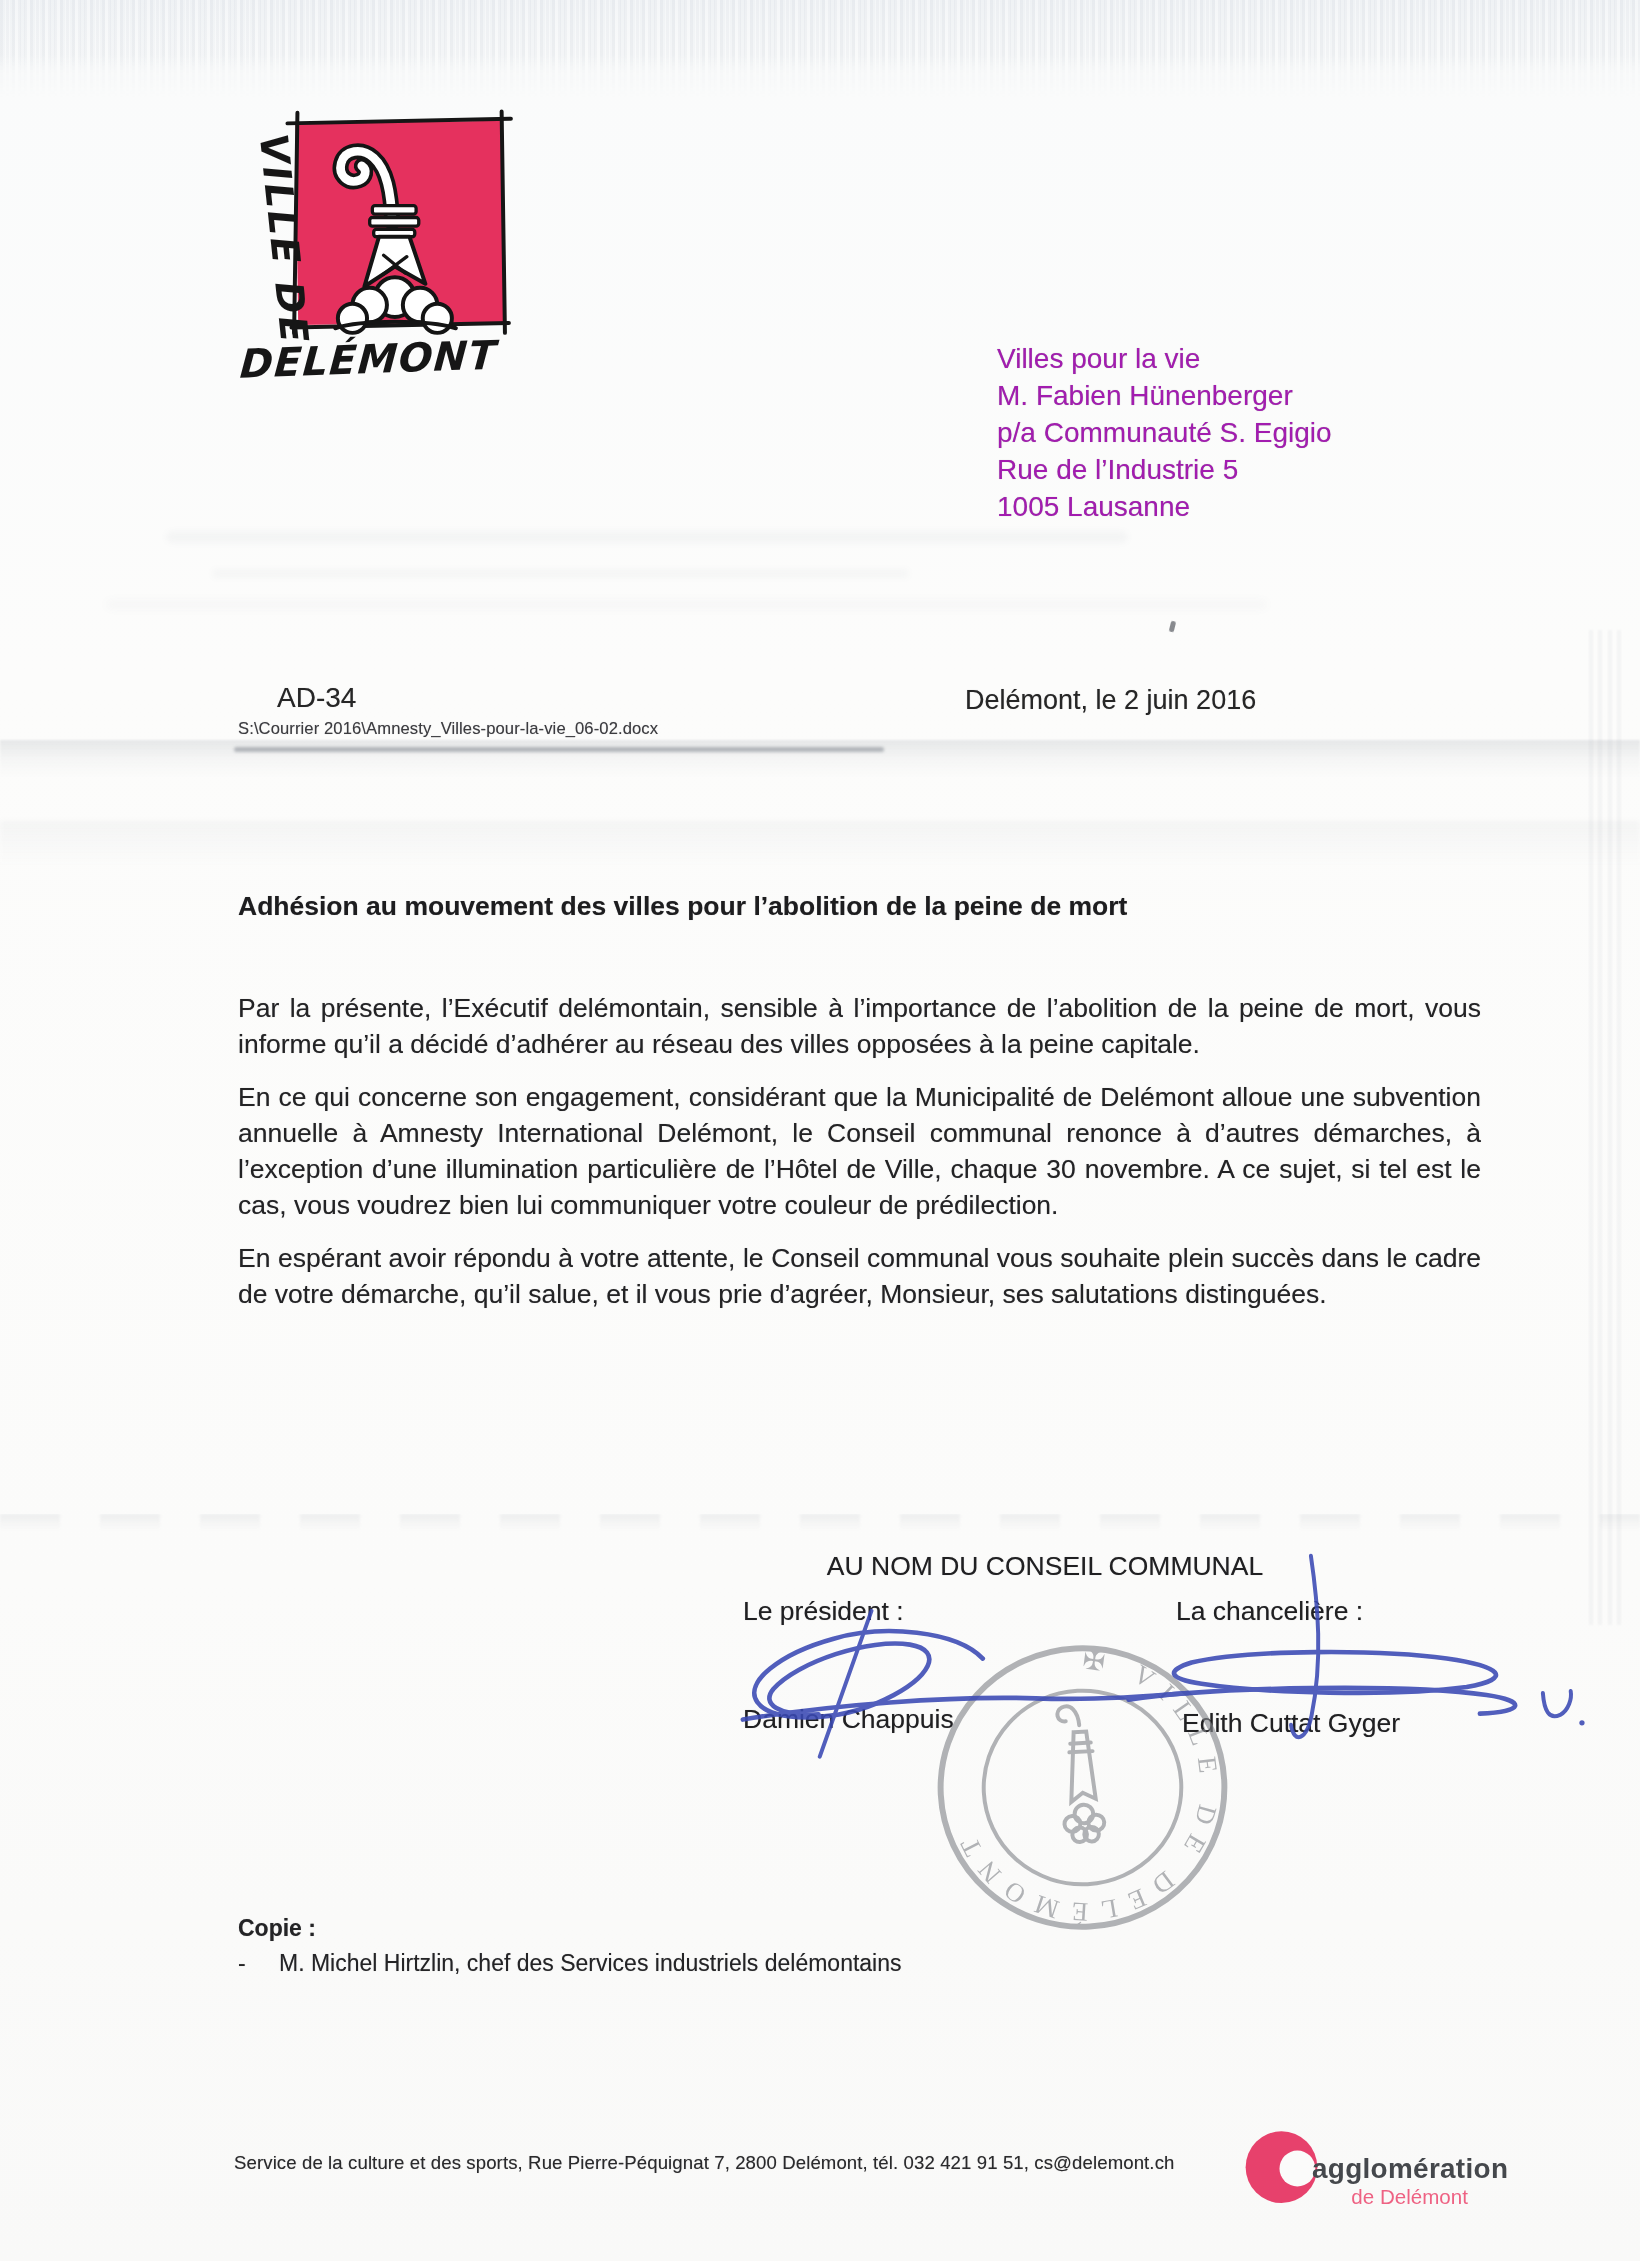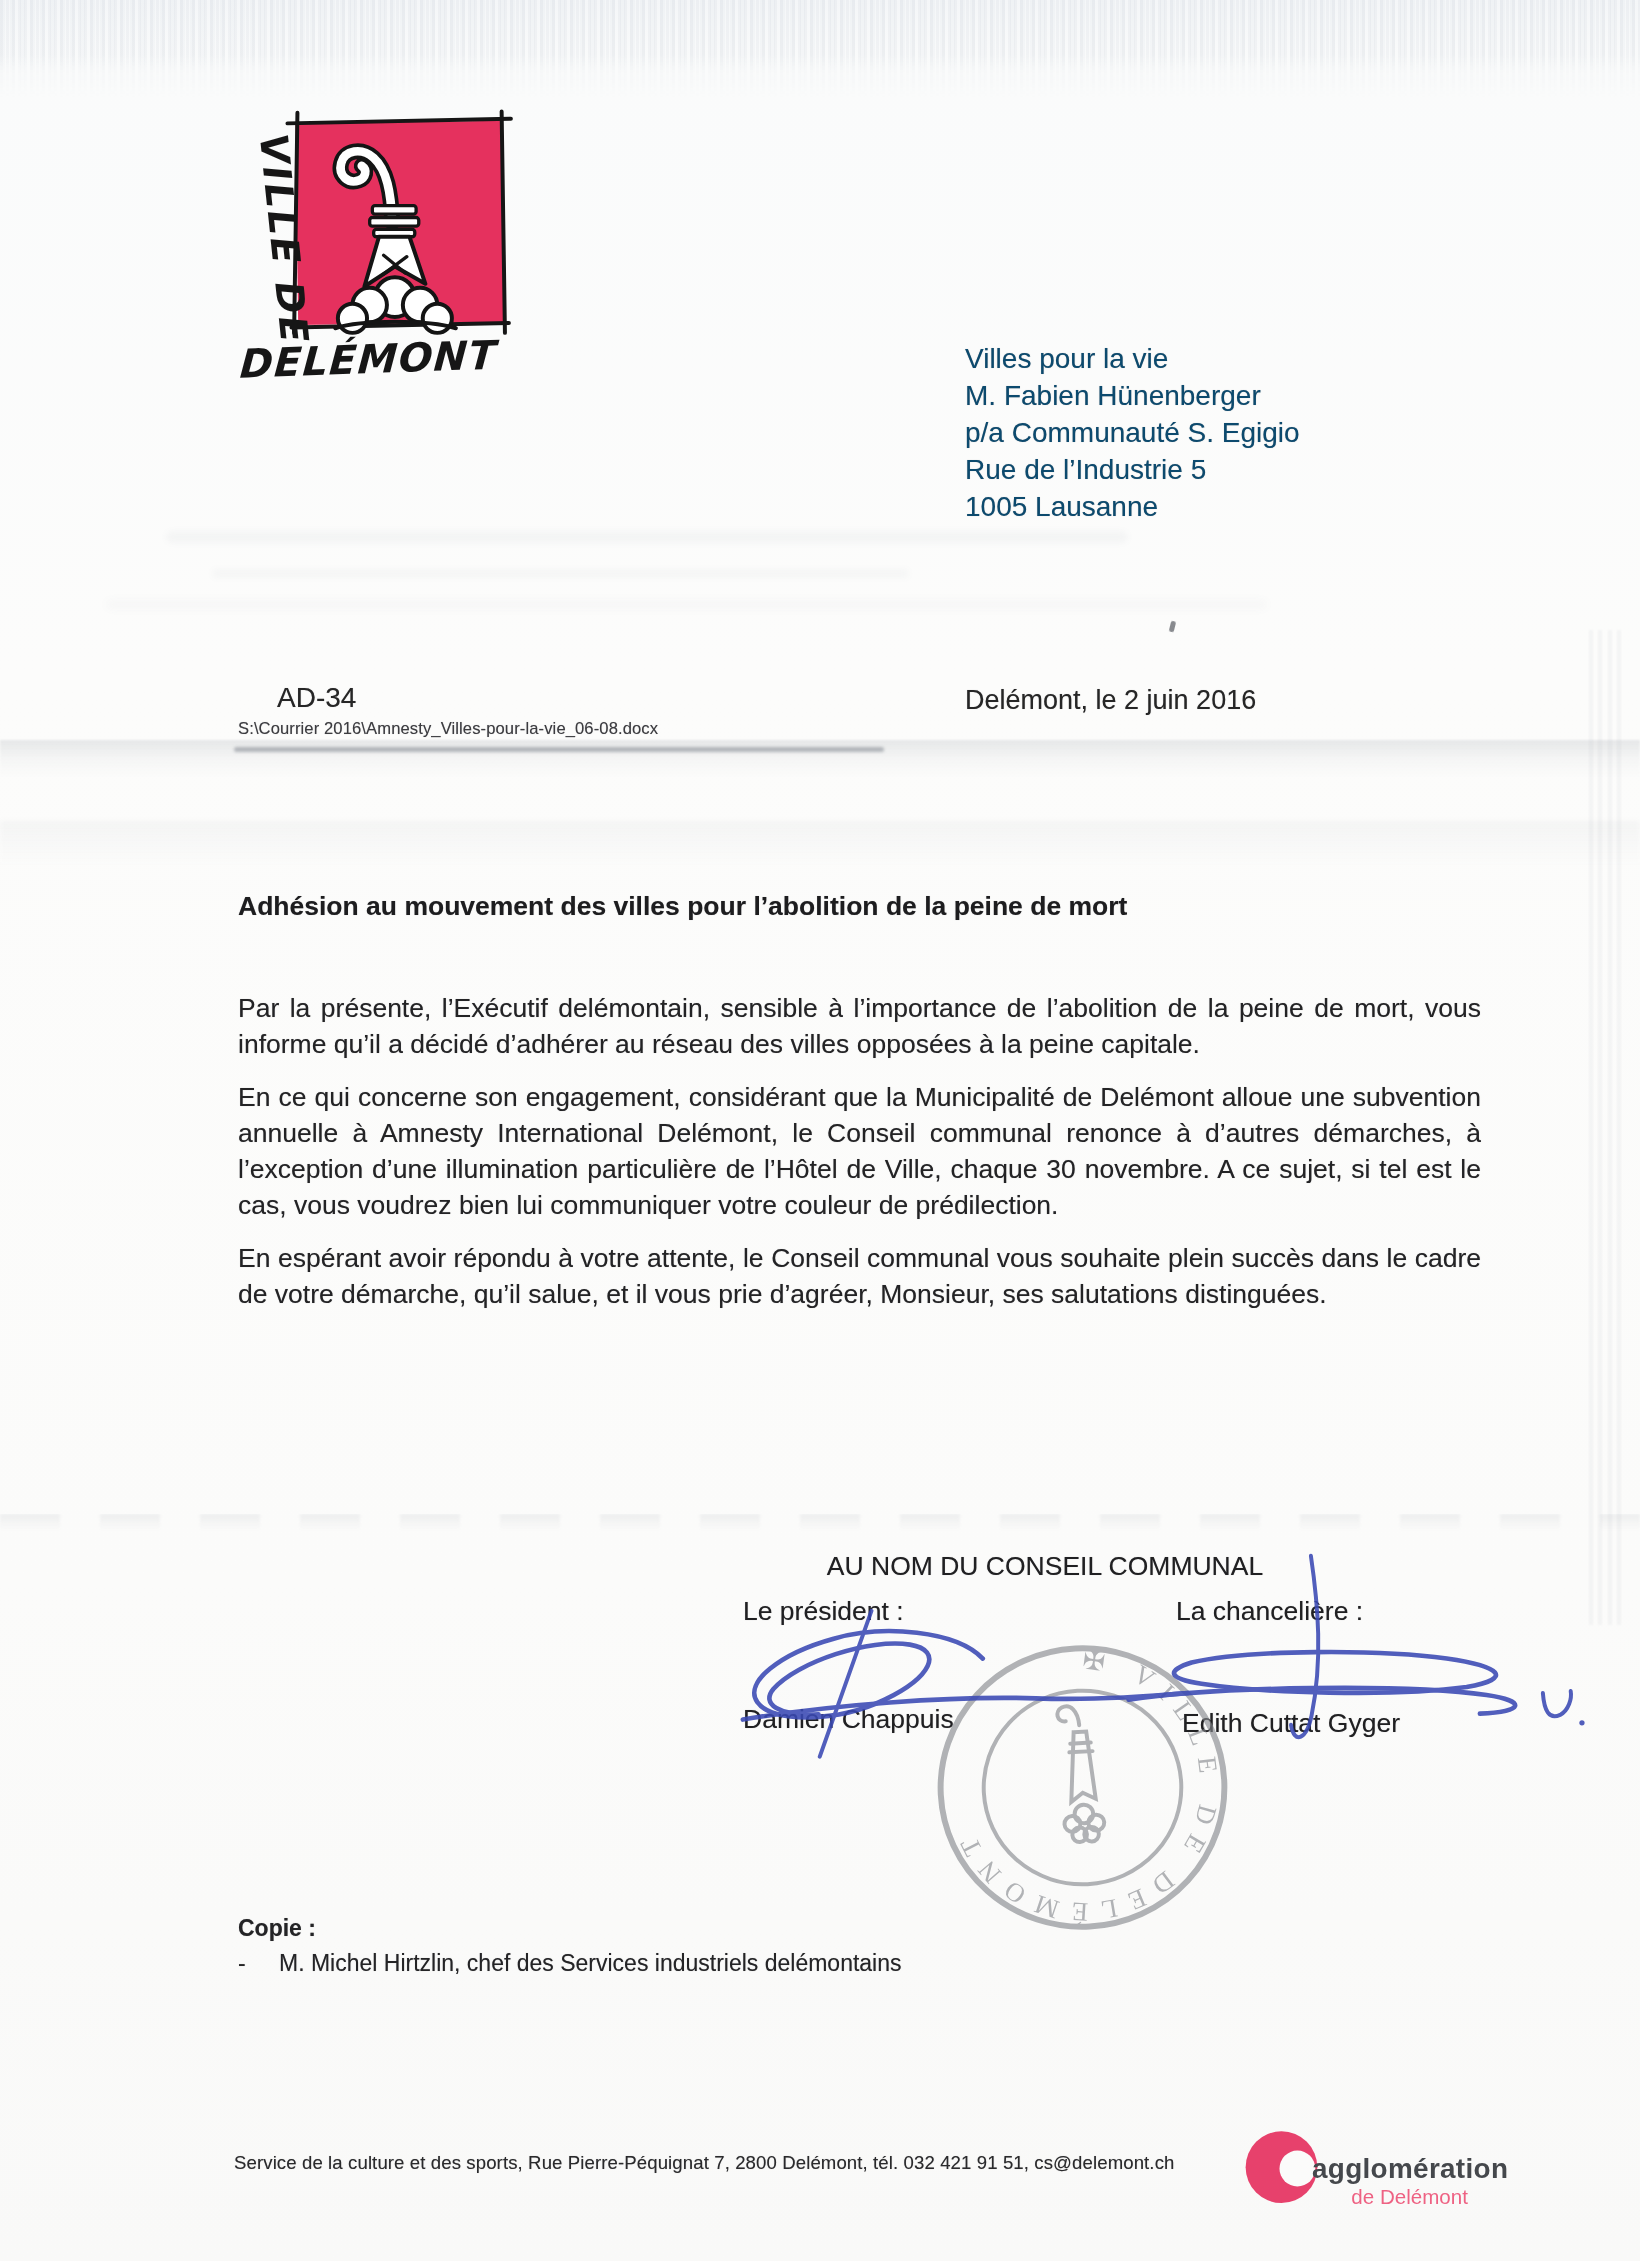--- a/index.html
+++ b/index.html
@@ -55,21 +55,21 @@
     filter: blur(1px);
   }
 
   
   .scantext { text-shadow: 0 0 0.8px rgba(45,45,50,.4); }
 
   
   .ville-logo { left: 196px; top: 106px; width: 358px; height: 292px; }
 
   
-  .recipient { left: 965px; top: 340px; font-size: 28px; line-height: 37px; color: #0c4a6e; }
+  .recipient { left: 997px; top: 340px; font-size: 28px; line-height: 37px; color: #a21caf; }
 
   
   .ref-block { left: 238px; top: 682px; }
   .ref-code { font-size: 28px; color: #262626; margin-left: 39px; }
   .ref-path { font-size: 16.6px; color: #3c3c40; margin-top: 5.3px; letter-spacing: 0.1px; }
   .dateline { left: 965px; top: 685px; font-size: 27px; color: #262626; }
 
   
   .subject { left: 238px; top: 891px; width: 1161px; font-size: 26.5px; font-weight: bold; color: #1d1d1f; }
 
@@ -157,21 +157,21 @@
 <div class="abs recipient scantext">
   <div>Villes pour la vie</div>
   <div>M. Fabien Hünenberger</div>
   <div>p/a Communauté S. Egigio</div>
   <div>Rue de l’Industrie 5</div>
   <div>1005 Lausanne</div>
 </div>
 
 <div class="abs ref-block">
   <div class="ref-code scantext">AD-34</div>
-  <div class="ref-path scantext">S:\Courrier 2016\Amnesty_Villes-pour-la-vie_06-08.docx</div>
+  <div class="ref-path scantext">S:\Courrier 2016\Amnesty_Villes-pour-la-vie_06-02.docx</div>
 </div>
 
 <div class="abs dateline scantext">Delémont, le 2 juin 2016</div>
 
 <div class="abs subject scantext">Adhésion au mouvement des villes pour l’abolition de la peine de mort</div>
 
 <div class="abs body-block scantext">
   <p>Par la présente, l’Exécutif delémontain, sensible à l’importance de l’abolition de la peine de mort, vous informe qu’il a décidé d’adhérer au réseau des villes opposées à la peine capitale.</p>
   <p>En ce qui concerne son engagement, considérant que la Municipalité de Delémont alloue une subvention annuelle à Amnesty International Delémont, le Conseil communal renonce à d’autres démarches, à l’exception d’une illumination particulière de l’Hôtel de Ville, chaque 30 novembre. A ce sujet, si tel est le cas, vous voudrez bien lui communiquer votre couleur de prédilection.</p>
   <p>En espérant avoir répondu à votre attente, le Conseil communal vous souhaite plein succès dans le cadre de votre démarche, qu’il salue, et il vous prie d’agréer, Monsieur, ses salutations distinguées.</p>

